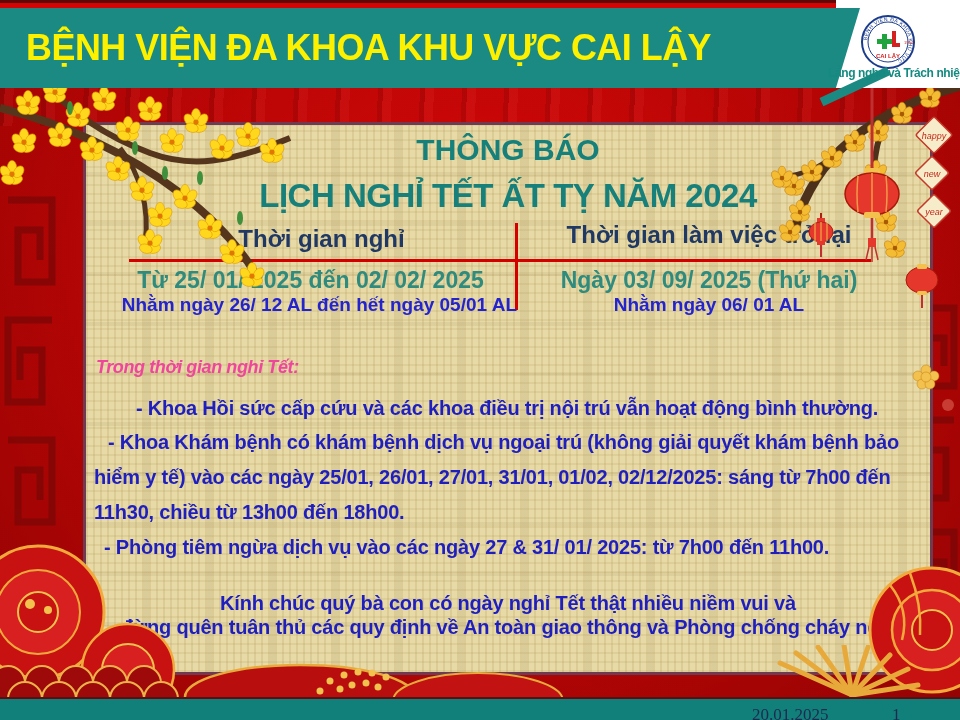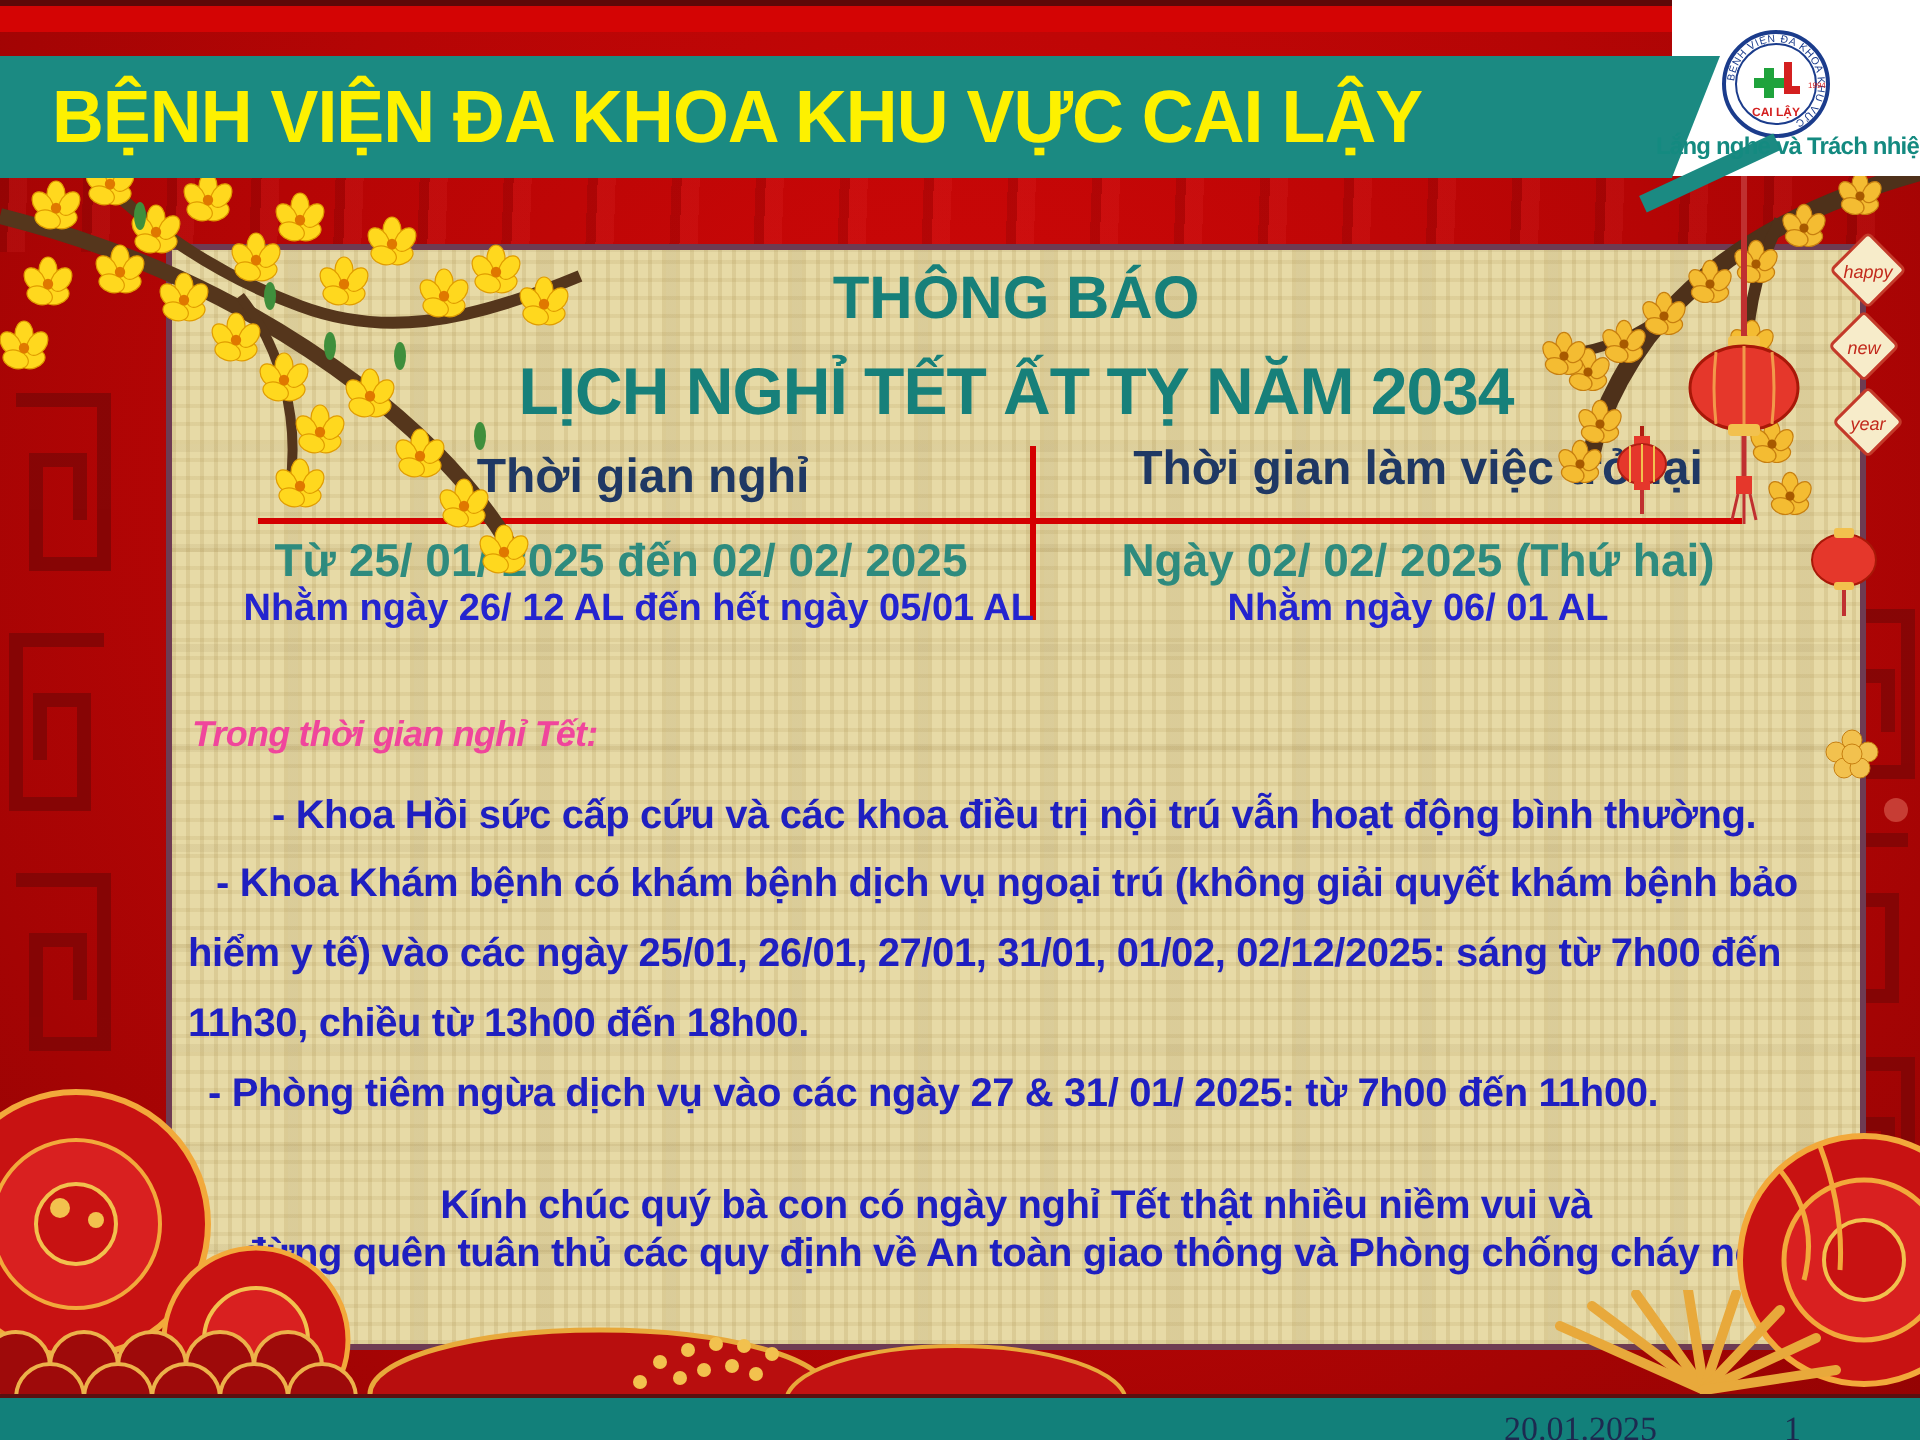--- a/index.html
+++ b/index.html
@@ -8,21 +8,21 @@
     background:radial-gradient(ellipse at 50% 35%, #d20808 0%, #b50505 55%, #930303 100%);}
   .slide *{box-sizing:border-box;}
   
   .curtain{position:absolute;left:0;top:80px;width:960px;height:46px;
     background:repeating-linear-gradient(92deg, rgba(0,0,0,.10) 0 5px, rgba(255,80,80,.10) 5px 14px, transparent 14px 42px);}
   .decor{position:absolute;pointer-events:none;}
   
   .top-line{position:absolute;left:0;top:0;width:960px;height:3px;background:#5e0808;}
   .top-red{position:absolute;left:0;top:3px;width:848px;height:13px;background:#d40404;}
   .logo-box{position:absolute;left:836px;top:0;width:124px;height:88px;background:#ffffff;}
-  .banner{position:absolute;left:0;top:28px;width:860px;height:61px;background:#1b8a82;
+  .banner{position:absolute;left:0;top:8px;width:860px;height:80px;background:#1b8a82;
     clip-path:polygon(0 0,100% 0,97.2% 100%,0 100%);display:flex;align-items:center;}
   .banner h1{margin:0 0 0 26px;font-size:37px;font-weight:bold;color:#fdf100;
     letter-spacing:-0.5px;white-space:nowrap;transform:scaleX(.97);transform-origin:left;}
   .banner-accent{position:absolute;left:818px;top:82px;width:74px;height:9px;background:#1b8a82;
     transform:rotate(-25deg);}
   .motto{position:absolute;left:828px;top:66px;width:132px;text-align:center;
     font-size:12px;font-weight:bold;color:#148a80;letter-spacing:-.4px;white-space:nowrap;}
   
   .panel{position:absolute;left:57px;top:122px;width:850px;height:553px;
     border:3px solid #6e3b52;
@@ -74,29 +74,29 @@
       <path d="M6,8 H44 V86 H16 V38 H34 V66"></path>
       <path d="M44,120 H6 V198 H36 V150 H18 V178"></path>
       <path d="M6,232 H44 V310 H16 V262 H34 V290"></path>
       <circle cx="38" cy="105" r="6" fill="#e06a5a" stroke="none" opacity=".7"></circle>
       <circle cx="14" cy="215" r="6" fill="#e06a5a" stroke="none" opacity=".7"></circle>
     </g>
   </svg>
 
   <main class="panel">
     <h2 class="abs title1">THÔNG BÁO</h2>
-    <h3 class="abs title2">LỊCH NGHỈ TẾT ẤT TỴ NĂM 2034</h3>
+    <h3 class="abs title2">LỊCH NGHỈ TẾT ẤT TỴ NĂM 2024</h3>
 
     <div class="abs th1">Thời gian nghỉ</div>
     <div class="abs th2">Thời gian làm việc trở lại</div>
     <div class="abs hline"></div>
     <div class="abs vline"></div>
     <div class="abs solar1">Từ 25/ 01/ 2025 đến 02/ 02/ 2025</div>
     <div class="abs lunar1">Nhằm ngày 26/ 12 AL đến hết ngày 05/01 AL</div>
-    <div class="abs solar2">Ngày 02/ 02/ 2025 (Thứ hai)</div>
+    <div class="abs solar2">Ngày 03/ 09/ 2025 (Thứ hai)</div>
     <div class="abs lunar2">Nhằm ngày 06/ 01 AL</div>
 
     <p class="abs intro">Trong thời gian nghỉ Tết:</p>
     <p class="abs note n0">- Khoa Hồi sức cấp cứu và các khoa điều trị nội trú vẫn hoạt động bình thường.</p>
     <p class="abs note n1">- Khoa Khám bệnh có khám bệnh dịch vụ ngoại trú (không giải quyết khám bệnh bảo hiểm y tế) vào các ngày 25/01, 26/01, 27/01, 31/01, 01/02, 02/12/2025: sáng từ 7h00 đến 11h30, chiều từ 13h00 đến 18h00.</p>
     <p class="abs note n2">- Phòng tiêm ngừa dịch vụ vào các ngày 27 &amp; 31/ 01/ 2025: từ 7h00  đến 11h00.</p>
 
     <div class="abs closing">
       <div>Kính chúc quý bà con có ngày nghỉ Tết thật nhiều niềm vui và</div>
       <div>đừng quên tuân thủ các quy định về An toàn giao thông và Phòng chống cháy nổ./.</div>

